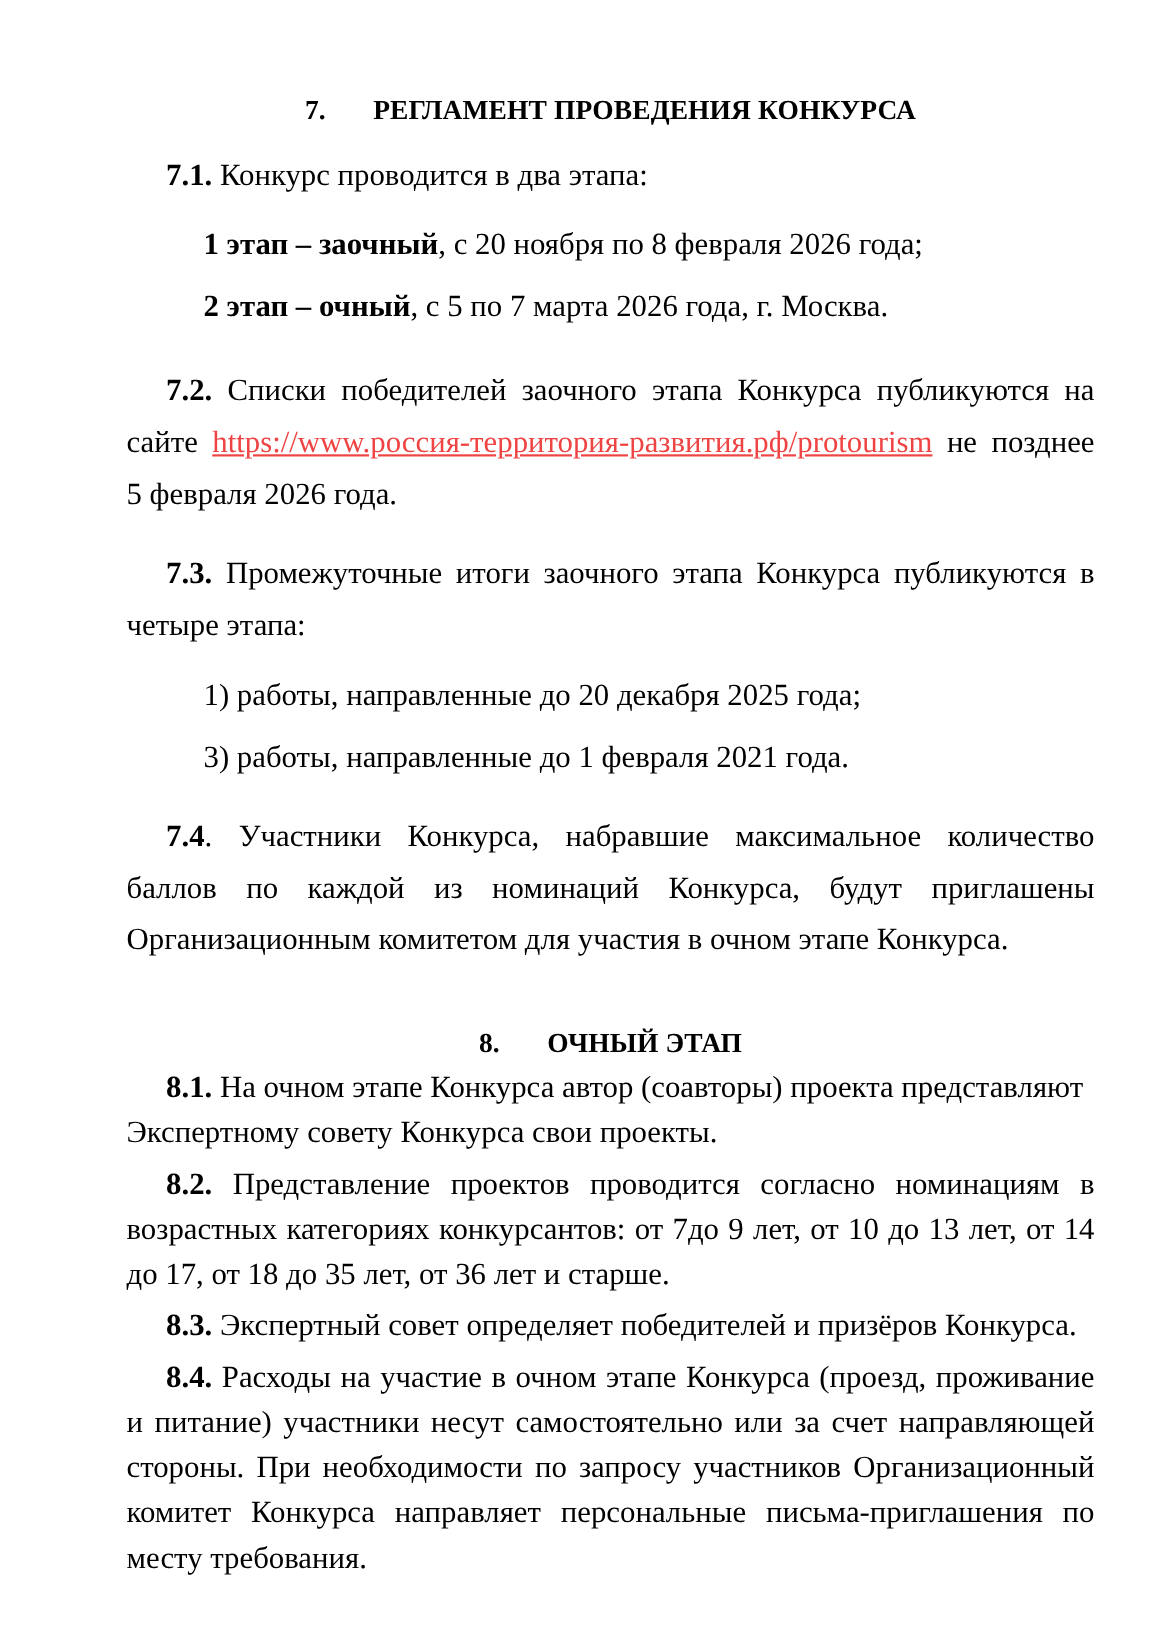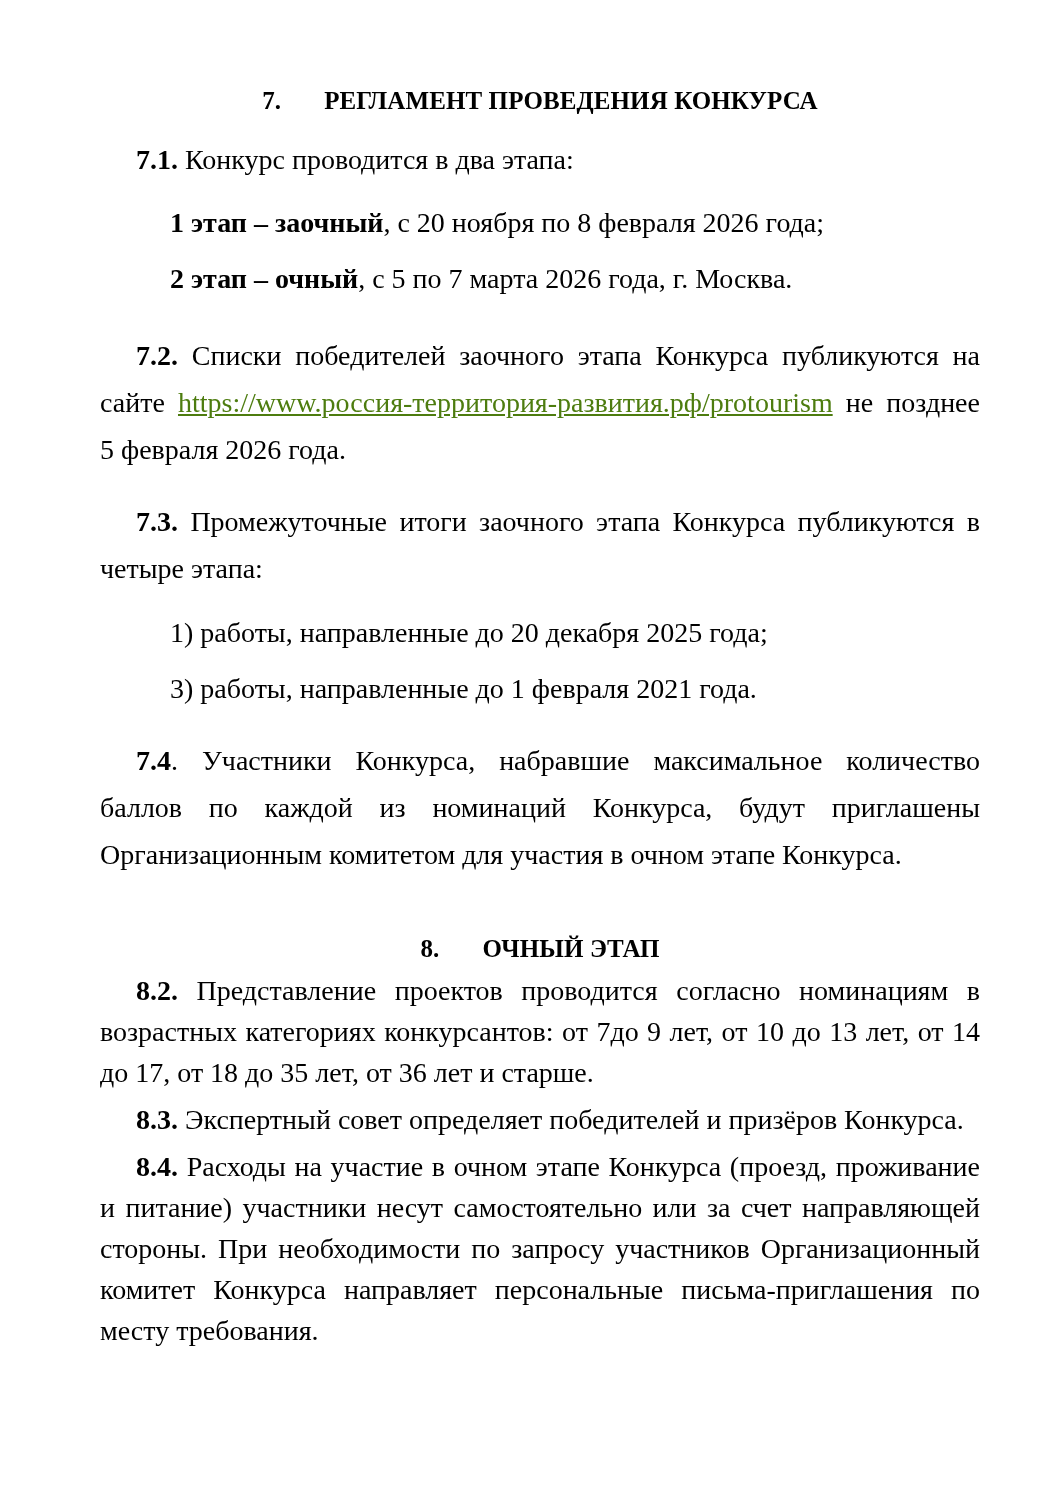--- a/index.html
+++ b/index.html
@@ -11,21 +11,21 @@
     position: relative;
     width: 1060px;
     height: 1500px;
     background: #ffffff;
     font-family: "Liberation Serif", "DejaVu Serif", serif;
     color: #000000;
     overflow: hidden;
   }
   .content {
     position: absolute;
-    left: 100px;
+    left: 115px;
     top: 0;
     width: 880px;
   }
 
   
   .doc-heading {
     text-align: center;
     font-weight: bold;
     font-size: 25px;
     line-height: 1.2;
@@ -49,21 +49,21 @@
   .para.left { text-align: left; }
   .para .lead {
     font-weight: bold;
   }
   .indent-1 { text-indent: 36px; }
   .indent-2 { text-indent: 70px; }
 
   .sect8 .para { line-height: 41px; }
 
   .link {
-    color: #4d7c0f;
+    color: #ef4444;
     text-decoration: underline;
     text-underline-offset: 2px;
     word-break: keep-all;
     font-family: Liberation Serif, serif;
   }
 </style>
 </head>
 <body>
 
 <div class="page">
@@ -103,20 +103,23 @@
     <p class="para indent-1" style="margin-top:25px;">
       <span class="lead">7.4</span><span>. Участники Конкурса, набравшие максимальное количество баллов по каждой из номинаций Конкурса, будут приглашены Организационным комитетом для участия в очном этапе Конкурса.</span>
     </p>
 
     <div class="doc-heading" style="margin-top:56px;">
       <span class="num">8.</span><span>ОЧНЫЙ ЭТАП</span>
     </div>
 
     <div class="sect8">
 
+      <p class="para left indent-1" style="margin-top:4px;">
+        <span class="lead">8.1.</span><span> На очном этапе Конкурса автор (соавторы) проекта представляют Экспертному совету Конкурса свои проекты.</span>
+      </p>
 
       <p class="para indent-1" style="margin-top:6px;">
         <span class="lead">8.2.</span><span> Представление проектов проводится согласно номинациям в  возрастных категориях конкурсантов: от 7до 9 лет, от 10 до 13 лет, от 14 до 17, от 18 до 35 лет, от 36 лет и старше.</span>
       </p>
 
       <p class="para left indent-1" style="margin-top:6px;">
         <span class="lead">8.3.</span><span> Экспертный совет определяет победителей и призёров Конкурса.</span>
       </p>
 
       <p class="para indent-1" style="margin-top:6px;">

